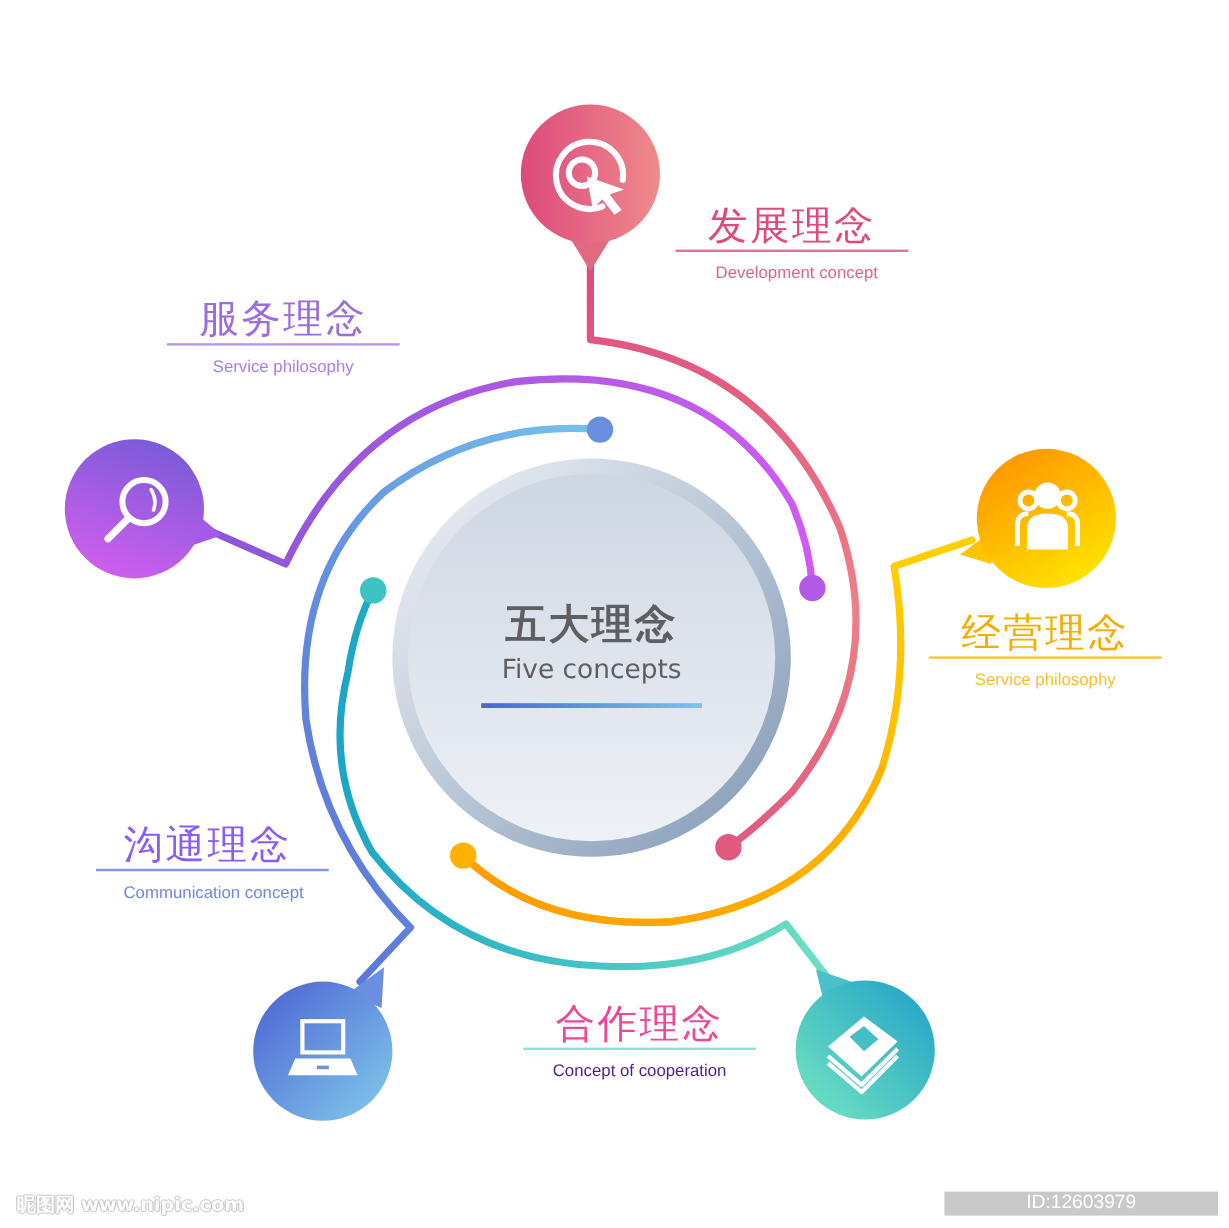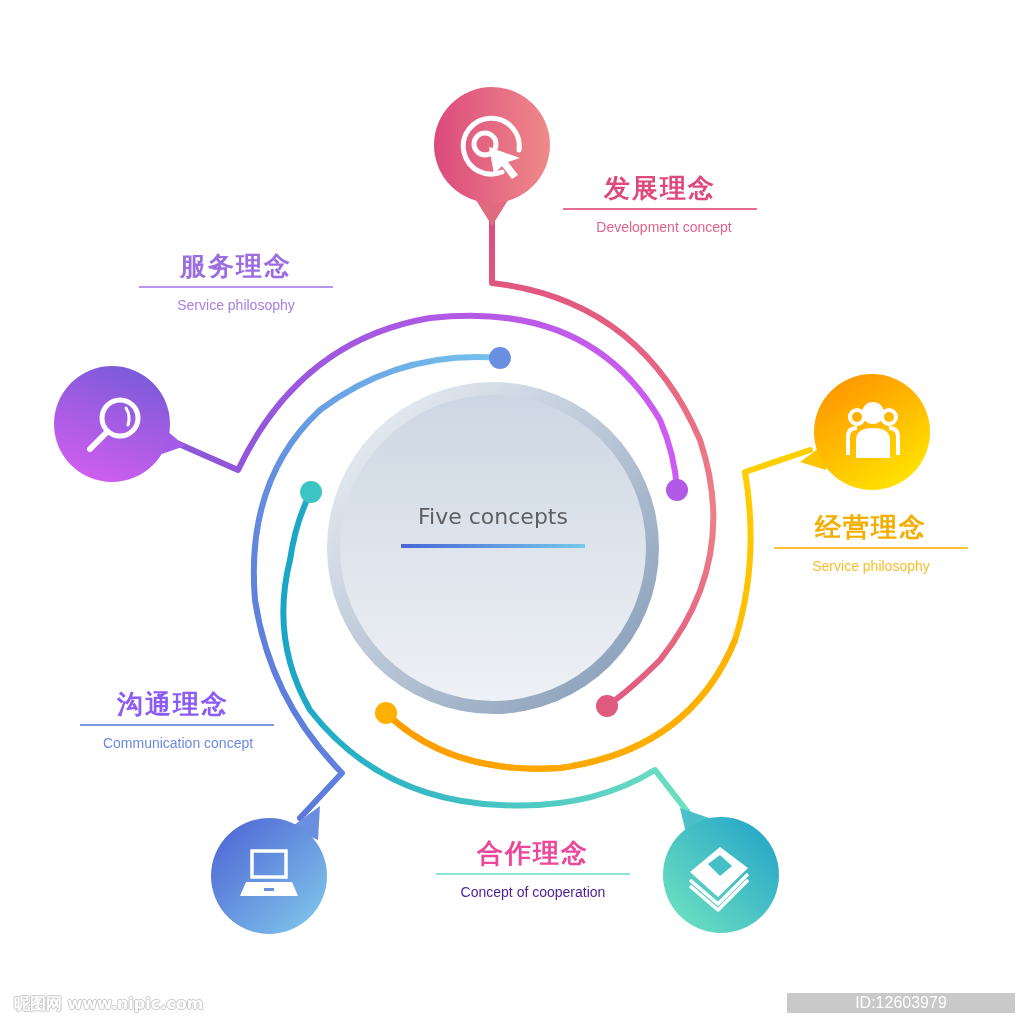--- a/index.html
+++ b/index.html
@@ -1,19 +1,19 @@
 <!DOCTYPE html>
 <html><head>
 <meta charset="utf-8">
 <style>
   html,body{margin:0;padding:0;background:#fff;}
   body{width:1024px;height:1023px;position:relative;overflow:hidden;font-family:"DejaVu Sans","Liberation Sans",sans-serif;}
   svg.diagram{position:absolute;left:0;top:0;}
   .label{position:absolute;text-align:center;}
-  .label .cn{font-weight:bold;font-size:26px;letter-spacing:2px;line-height:32px;}
+  .label .cn{font-weight:normal;font-size:33px;letter-spacing:2px;line-height:32px;}
   .label .rule{height:1.5px;margin:4px auto 6px auto;}
   .label .en{font-family:"Liberation Sans",sans-serif;font-size:14px;line-height:22px;white-space:nowrap;}
   .center-text{position:absolute;left:393px;top:500px;width:200px;text-align:center;}
   .center-text .cn{font-weight:bold;font-size:34px;color:#5f5f62;letter-spacing:2px;line-height:42px;}
   .center-text .en{font-size:22px;color:#5f5f62;line-height:30px;margin-top:2px;}
   .center-text .bar{width:184px;height:4px;margin:12px auto 0;background:linear-gradient(90deg,#4a66d6,#74c8ec);}
   .watermark-left{position:absolute;left:14px;top:994px;font-size:16px;color:#fff;font-weight:bold;
      text-shadow:-1px 0 #c8c8c8,1px 0 #c8c8c8,0 -1px #c8c8c8,0 1px #c8c8c8;letter-spacing:0px;}
   .watermark-right{position:absolute;left:787px;top:993px;width:228px;height:20px;background:#c9c9c9;color:#fff;
      font-size:16px;line-height:20px;text-align:center;font-family:"Liberation Sans",sans-serif;}
@@ -149,20 +149,21 @@
     <circle cx="112" cy="424" r="58" fill="url(#gPurple)"></circle>
     <g fill="none" stroke="#fff">
       <circle cx="120" cy="418" r="18" stroke-width="5"></circle>
       <path d="M107 432 L90 449" stroke-width="6" stroke-linecap="round"></path>
       <path d="M126 408 Q131 416 128 425" stroke-width="3" stroke-linecap="round"></path>
     </g>
   </g>
 </svg>
 
 <div class="center-text">
+  <div class="cn">五大理念</div>
   <div class="en">Five concepts</div>
   <div class="bar"></div>
 </div>
 
 <div class="label" style="left:560px;top:172px;width:200px;">
   <div class="cn" style="color:#df4a7c;">发展理念</div>
   <div class="rule" style="width:194px;background:#e96c92;"></div>
   <div class="en" style="color:#e3618a;margin-left:8px;">Development concept</div>
 </div>
 

